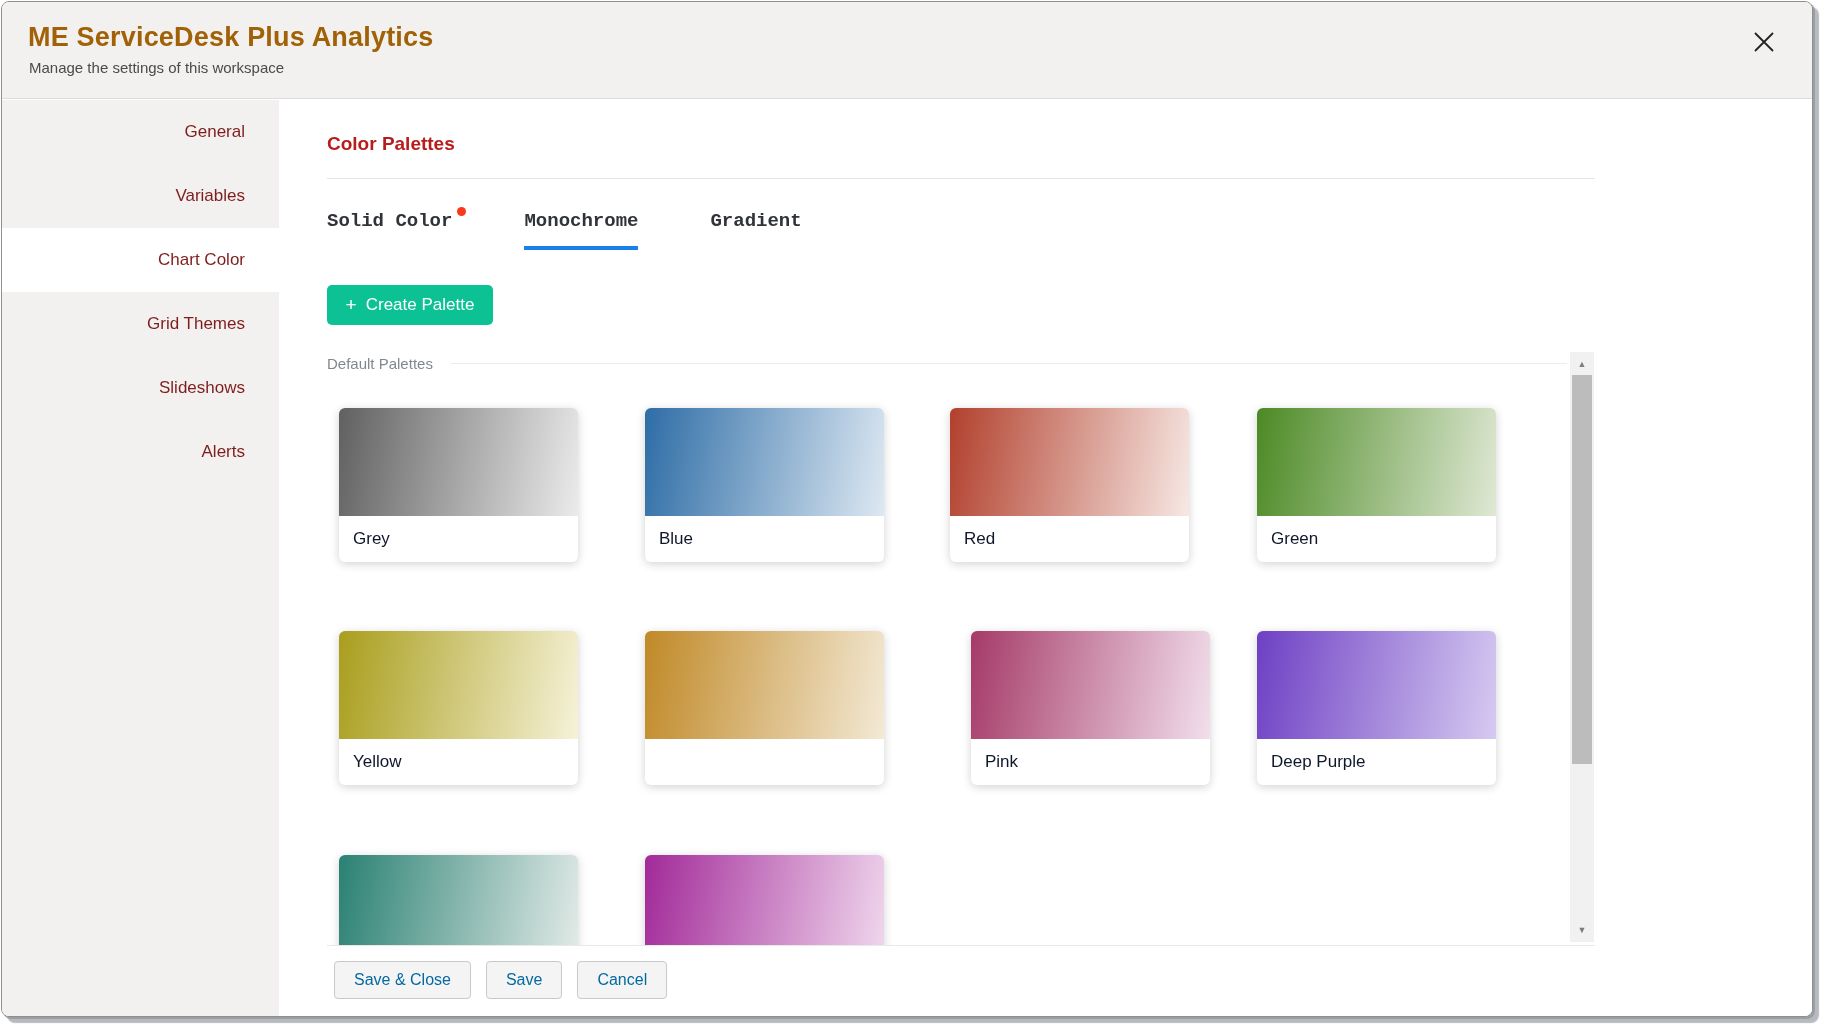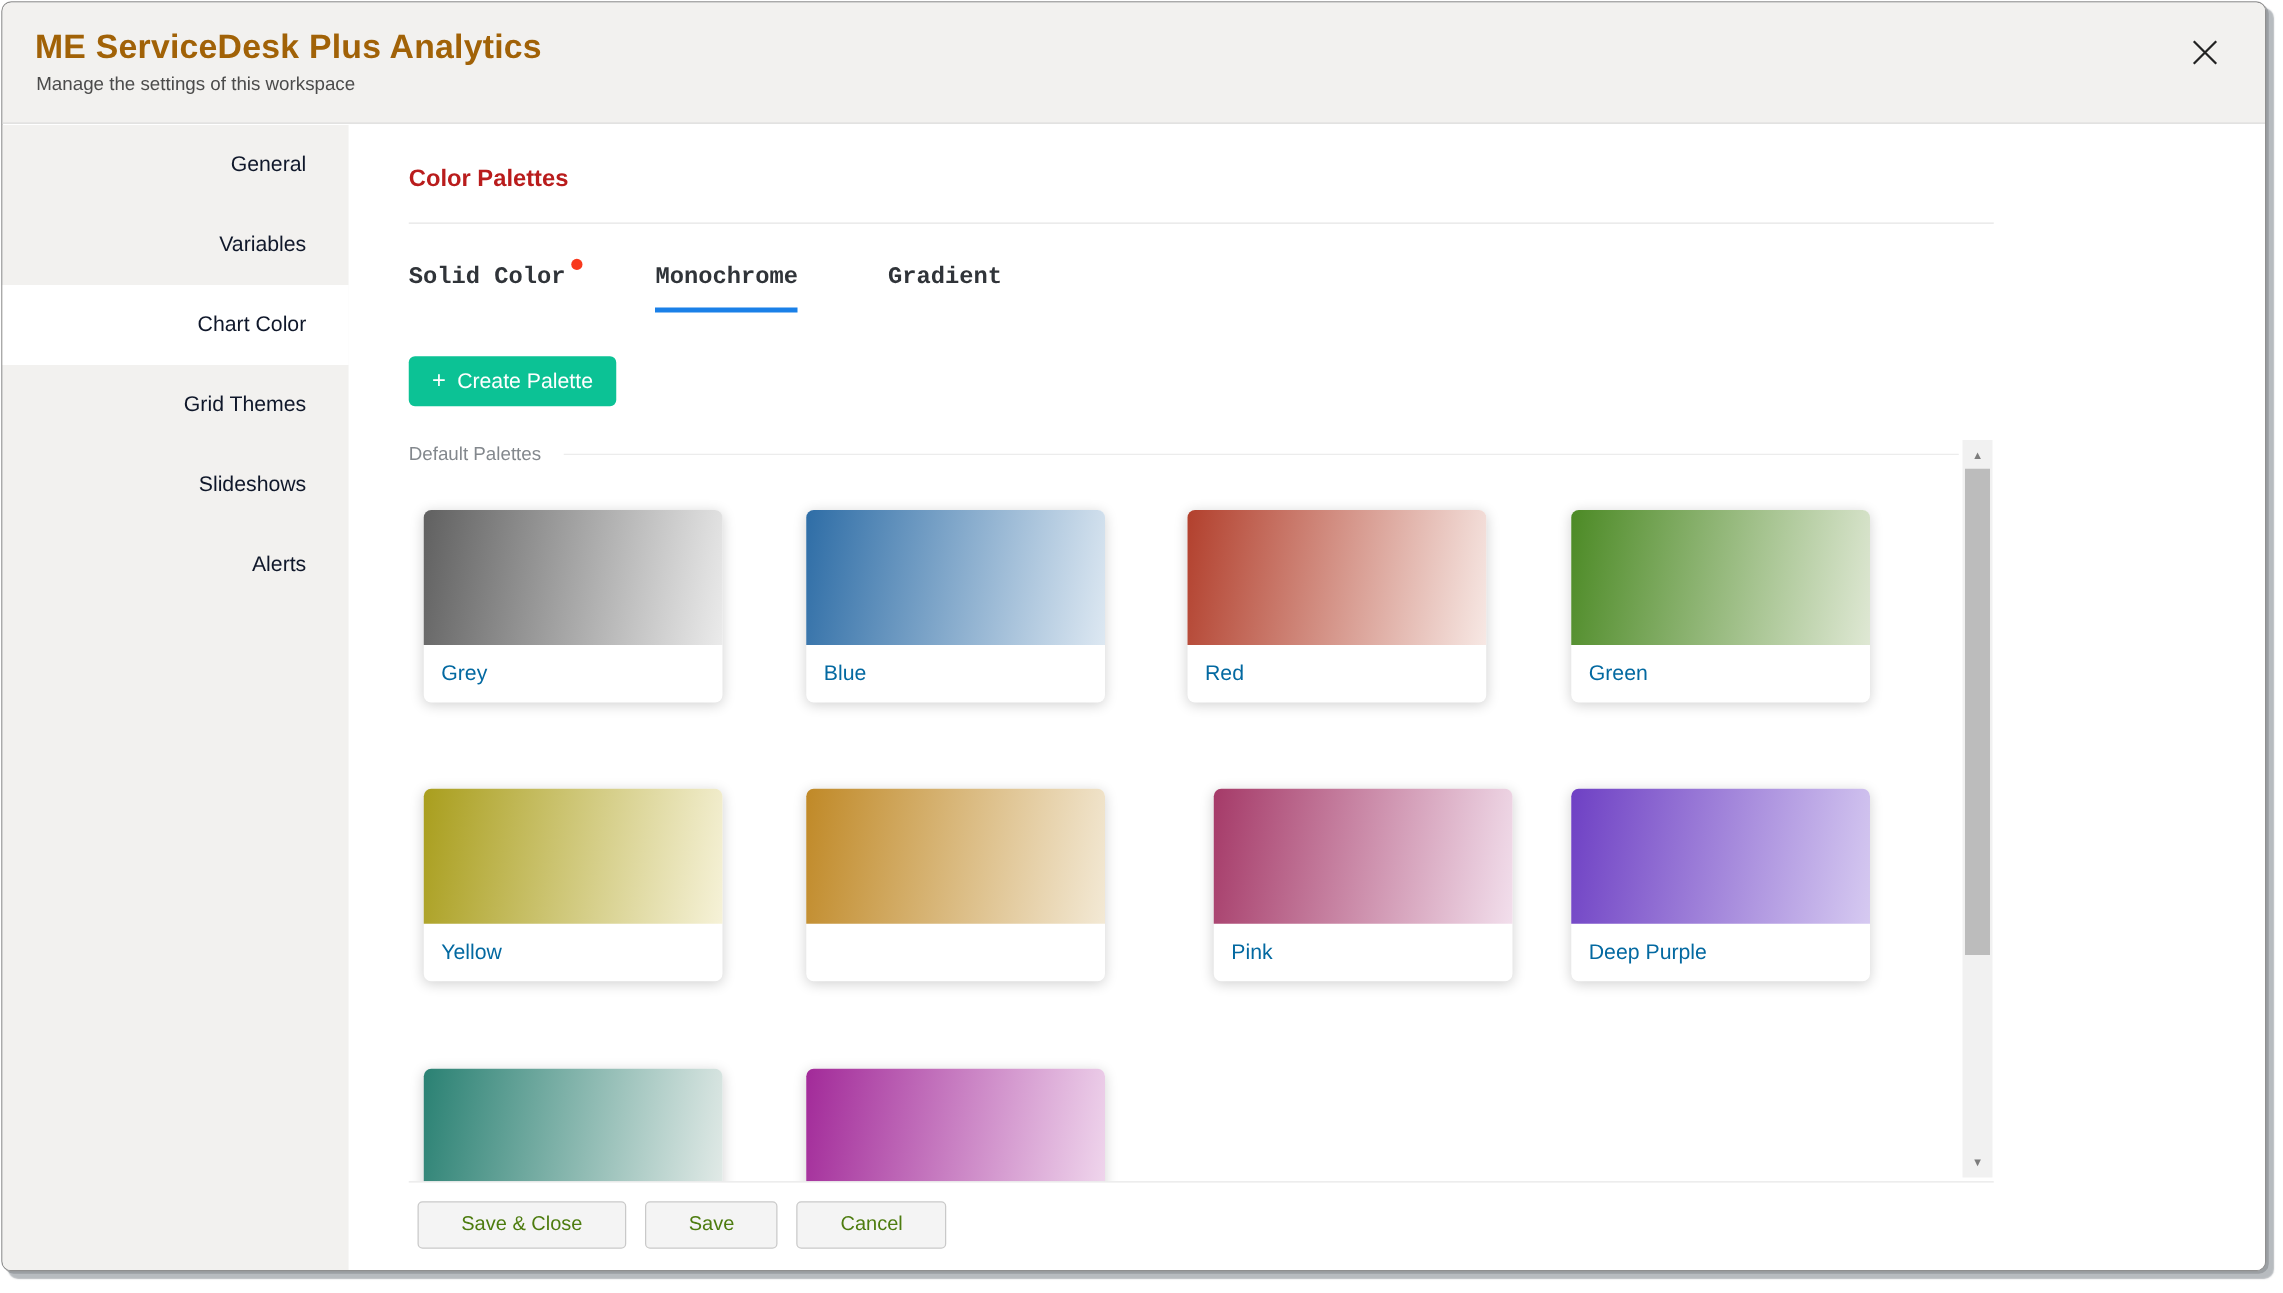--- a/index.html
+++ b/index.html
@@ -37,21 +37,21 @@
   }
 
   
   .sidebar {
     position: absolute; left: 0; top: 98px; bottom: 0; width: 277px;
     background: #f2f1ef;
   }
   .side-item {
     height: 64px; line-height: 64px;
     text-align: right; padding-right: 34px;
-    font-size: 17px; color: #0f172a;
+    font-size: 17px; color: #7f1d1d;
     cursor: pointer;
   }
   .side-item.active { background: #ffffff; }
 
   
   .content {
     position: absolute; left: 277px; top: 98px; right: 0; bottom: 0;
     background: #ffffff;
   }
   .page-title {
@@ -102,21 +102,21 @@
   }
   .card {
     position: absolute; width: 239px; height: 154px;
     background: #ffffff; border-radius: 6px;
     box-shadow: 0 2px 10px rgba(0,0,0,0.18);
     cursor: pointer;
   }
   .swatch { height: 108px; border-radius: 6px 6px 0 0; }
   .card-label {
     height: 46px; display: flex; align-items: center;
-    padding-left: 14px; font-size: 17px; color: #0369a1;
+    padding-left: 14px; font-size: 17px; color: #0f172a;
   }
 
   
   .scrollbar {
     position: absolute; left: 1291px; top: 252px; width: 24px; height: 590px;
     background: #f1f1f1;
   }
   .scroll-thumb {
     position: absolute; left: 2px; top: 23px; width: 20px; height: 389px;
     background: #bcbcbc; cursor: grab;
@@ -129,23 +129,23 @@
   .scroll-arrow.up { top: 2px; }
   .scroll-arrow.down { bottom: 2px; }
 
   
   .divider-bottom {
     position: absolute; left: 48px; top: 845px; width: 1268px; height: 1px;
     background: #e8e8e8;
   }
   .footer { position: absolute; left: 55px; top: 861px; display: flex; gap: 15px; }
   .footer-btn {
-    height: 38px; padding: 0 34px;
+    height: 38px; padding: 0 19px;
     background: #f4f4f4; border: 1px solid #c9c9c9; border-radius: 4px;
-    font-size: 16px; color: #4d7c0f; font-family: inherit; cursor: pointer;
+    font-size: 16px; color: #0369a1; font-family: inherit; cursor: pointer;
   }
 </style>
 </head>
 <body>
 
 <div class="window">
 
   <div class="header">
     <div class="header-title">ME ServiceDesk Plus Analytics</div>
     <div class="header-subtitle">Manage the settings of this workspace</div>

